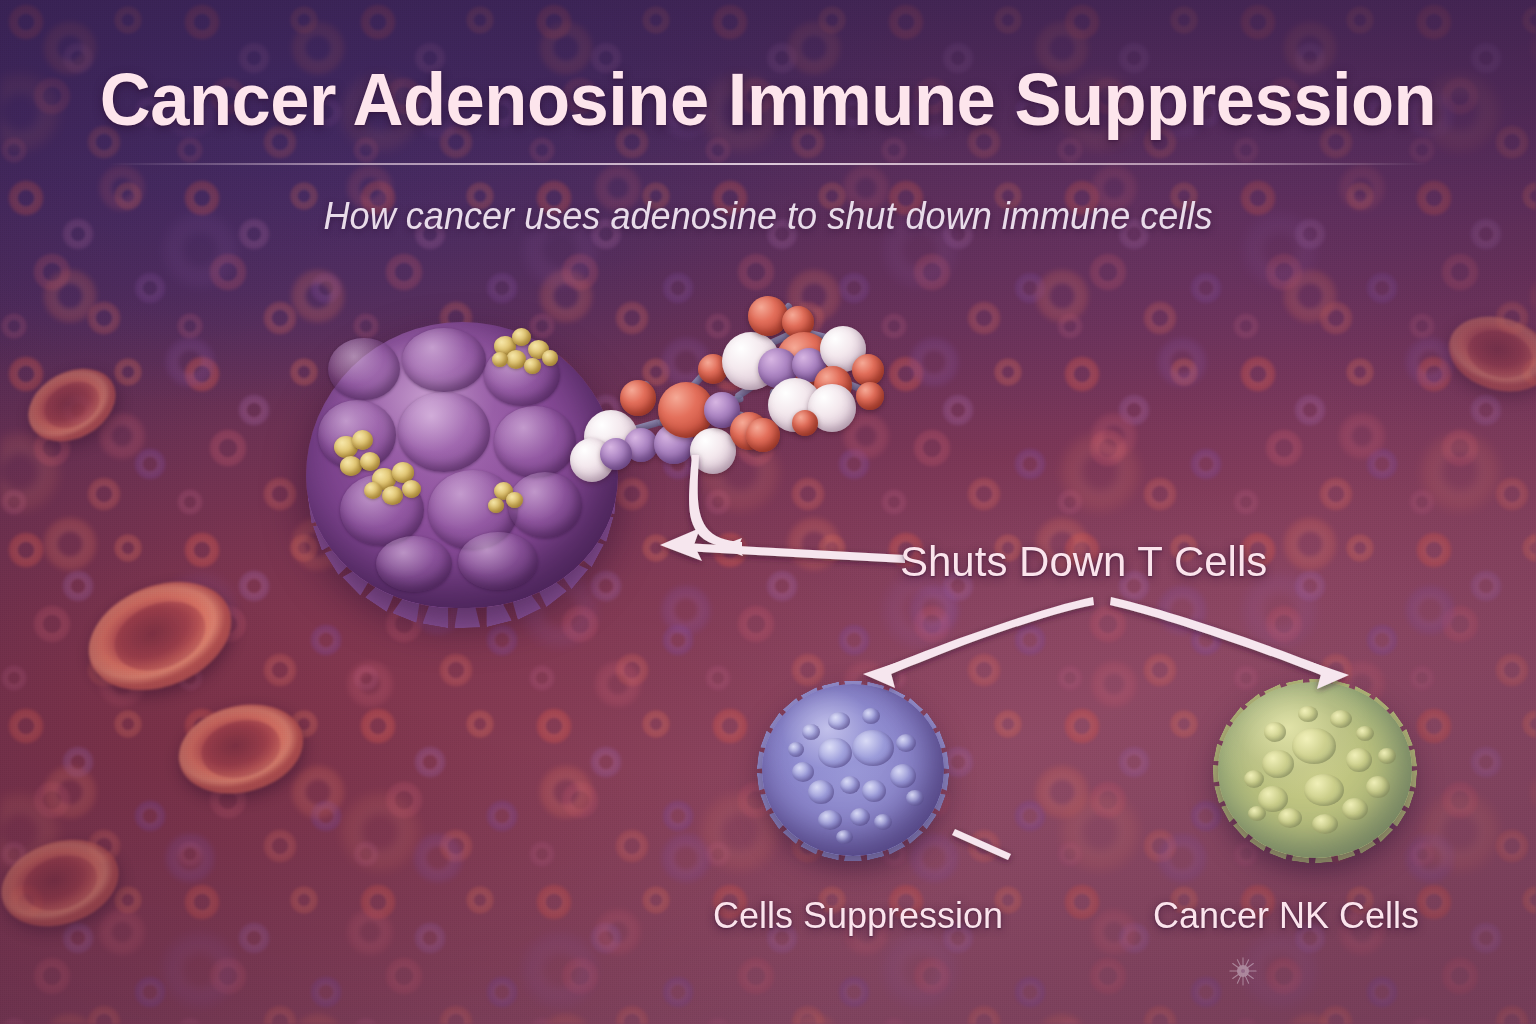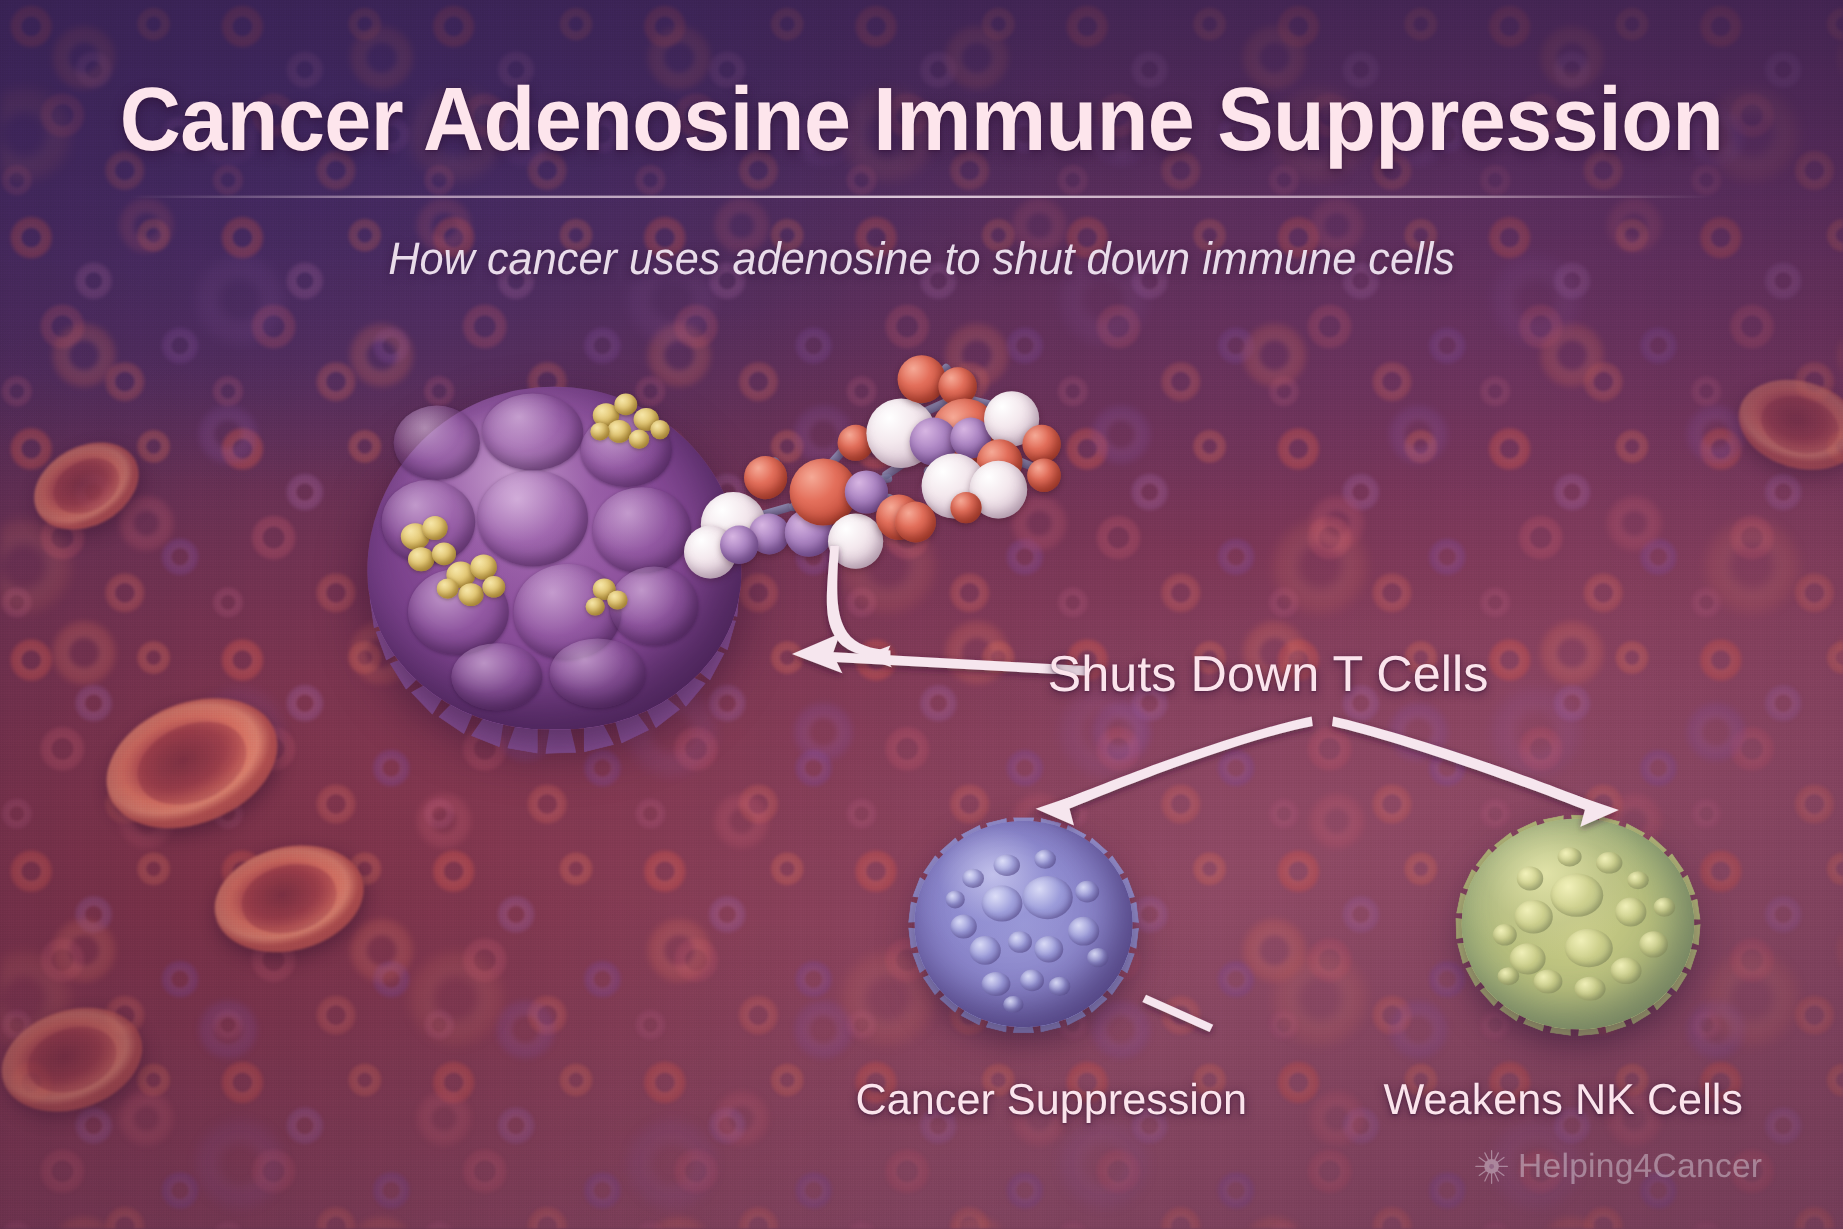--- a/index.html
+++ b/index.html
@@ -135,21 +135,21 @@
 
   
   .label {
     position: absolute;
     color: #fbe4ec;
     font-weight: 400;
     text-shadow: 0 2px 8px rgba(48,16,52,.62), 0 1px 2px rgba(48,16,52,.5);
     white-space: nowrap;
   }
   #label-adenosine { left: 884px; top: 358px; font-size: 46px; }
-  #label-shuts     { left: 873px; top: 538px; font-size: 42px; }
+  #label-shuts     { left: 900px; top: 538px; font-size: 42px; }
   #label-immune    { left: 713px; top: 895px; font-size: 36px; }
   #label-nk        { left: 1153px; top: 895px; font-size: 36px; }
 
   
   .cellwrap { position: absolute; }
 
   
   .spikes { position: absolute; inset: 0; }
   .spike {
     position: absolute;
@@ -662,38 +662,37 @@
       <path d="M 863 674 L 901 661 L 891 673 L 895 688 Z"></path>
 
       <path d="M 1111 597 C 1142 604 1192 619 1244 637 C 1284 651 1312 662 1330 669 L 1326 677 C 1306 669 1280 659 1240 645 C 1189 627 1141 612 1110 605 Z"></path>
       <path d="M 1349 675 L 1311 662 L 1321 674 L 1317 689 Z"></path>
 
       <path d="M 955 829 L 1011 854 L 1008 860 L 952 835 Z"></path>
     </g>
   </svg>
 
   <div class="label" id="label-shuts">Shuts Down T Cells</div>
-  <div class="label" id="label-immune">Cancer Suppression</div>
-  <div class="label" id="label-nk">Weakens NK Cells</div>
+  <div class="label" id="label-immune">Cells Suppression</div>
+  <div class="label" id="label-nk">Cancer NK Cells</div>
 
   <div id="watermark">
     <svg width="30" height="30" viewBox="0 0 32 32">
       <g stroke="#efe8f2" stroke-width="1.1" stroke-linecap="round">
         <line x1="16" y1="16" x2="16" y2="2"></line>
         <line x1="16" y1="16" x2="22" y2="4"></line>
         <line x1="16" y1="16" x2="27" y2="8"></line>
         <line x1="16" y1="16" x2="30" y2="16"></line>
         <line x1="16" y1="16" x2="27" y2="24"></line>
         <line x1="16" y1="16" x2="22" y2="29"></line>
         <line x1="16" y1="16" x2="16" y2="31"></line>
         <line x1="16" y1="16" x2="10" y2="29"></line>
         <line x1="16" y1="16" x2="5" y2="24"></line>
         <line x1="16" y1="16" x2="2" y2="16"></line>
         <line x1="16" y1="16" x2="5" y2="8"></line>
         <line x1="16" y1="16" x2="10" y2="4"></line>
       </g>
       <circle cx="16" cy="16" r="6.5" fill="#efe8f2"></circle>
       <circle cx="16" cy="16" r="2.2" fill="#b99fc2"></circle>
     </svg>
-    <span id="watermark-text">Helping4Cancer</span>
   </div>
 
 </div>
 
 </body></html>

